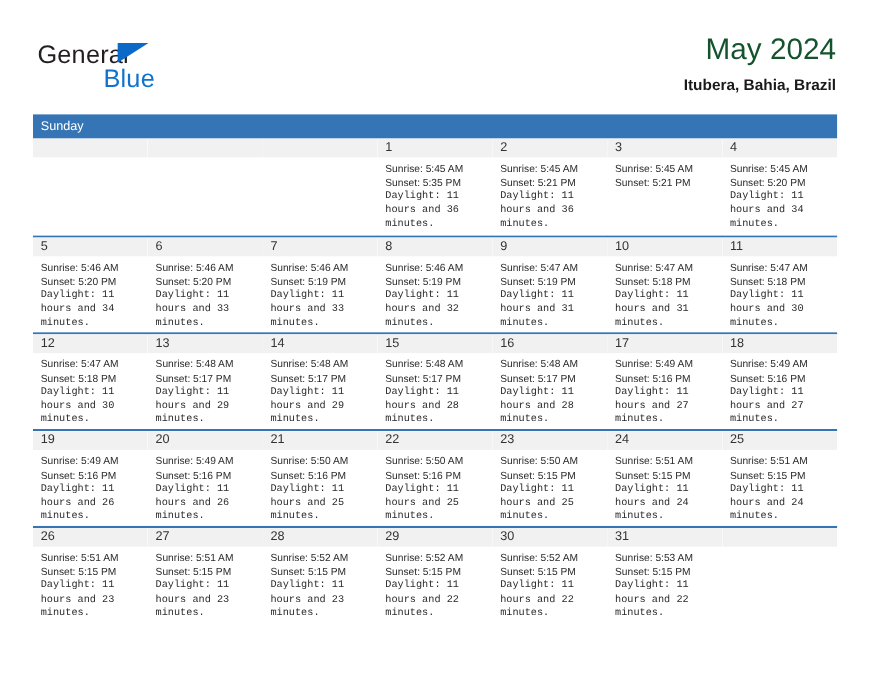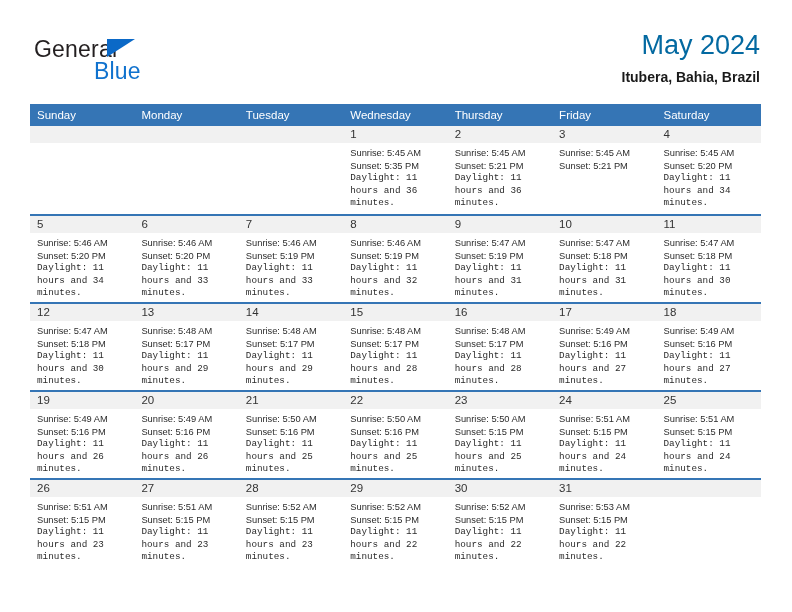--- a/index.html
+++ b/index.html
@@ -69,21 +69,21 @@
 
   .title-wrap {
     position: absolute;
     right: 0;
     top: 0;
     text-align: right;
   }
   .cal-title {
     font-size: 27px;
     line-height: 34px;
-    color: #0369a1;
+    color: #14532d;
     font-weight: normal;
     white-space: nowrap;
   }
   .cal-subtitle {
     margin-top: 6px;
     font-size: 14px;
     line-height: 18px;
     color: #1a1a1a;
     white-space: nowrap;
     font-weight: bold;
@@ -94,20 +94,21 @@
     position: absolute;
     left: 30px;
     top: 104px;
     width: 731px;
   }
 
   .dow-row {
     display: flex;
     background: #3575b5;
     height: 22px;
+    flex-direction: column;
   }
   .dow-cell {
     flex: 1 1 0;
     color: #ffffff;
     font-size: 11.5px;
     line-height: 22px;
     padding-left: 7px;
     box-sizing: border-box;
     white-space: nowrap;
   }

